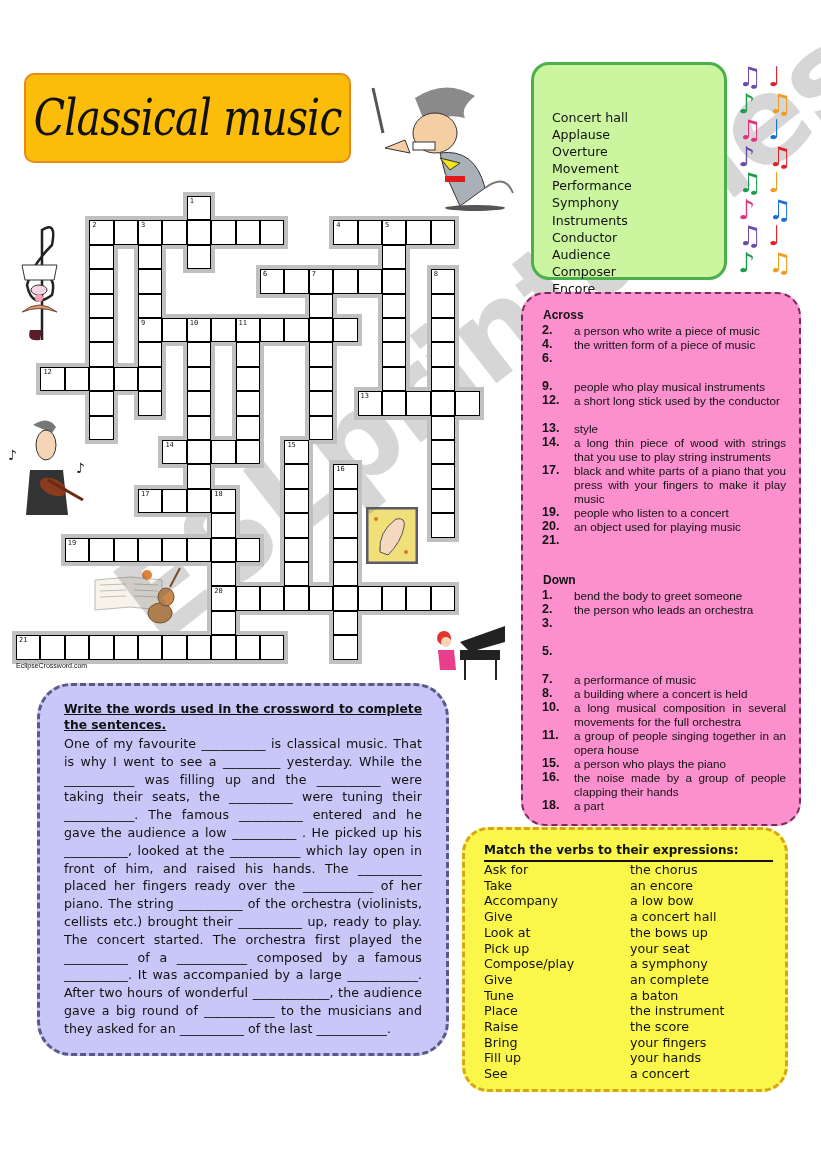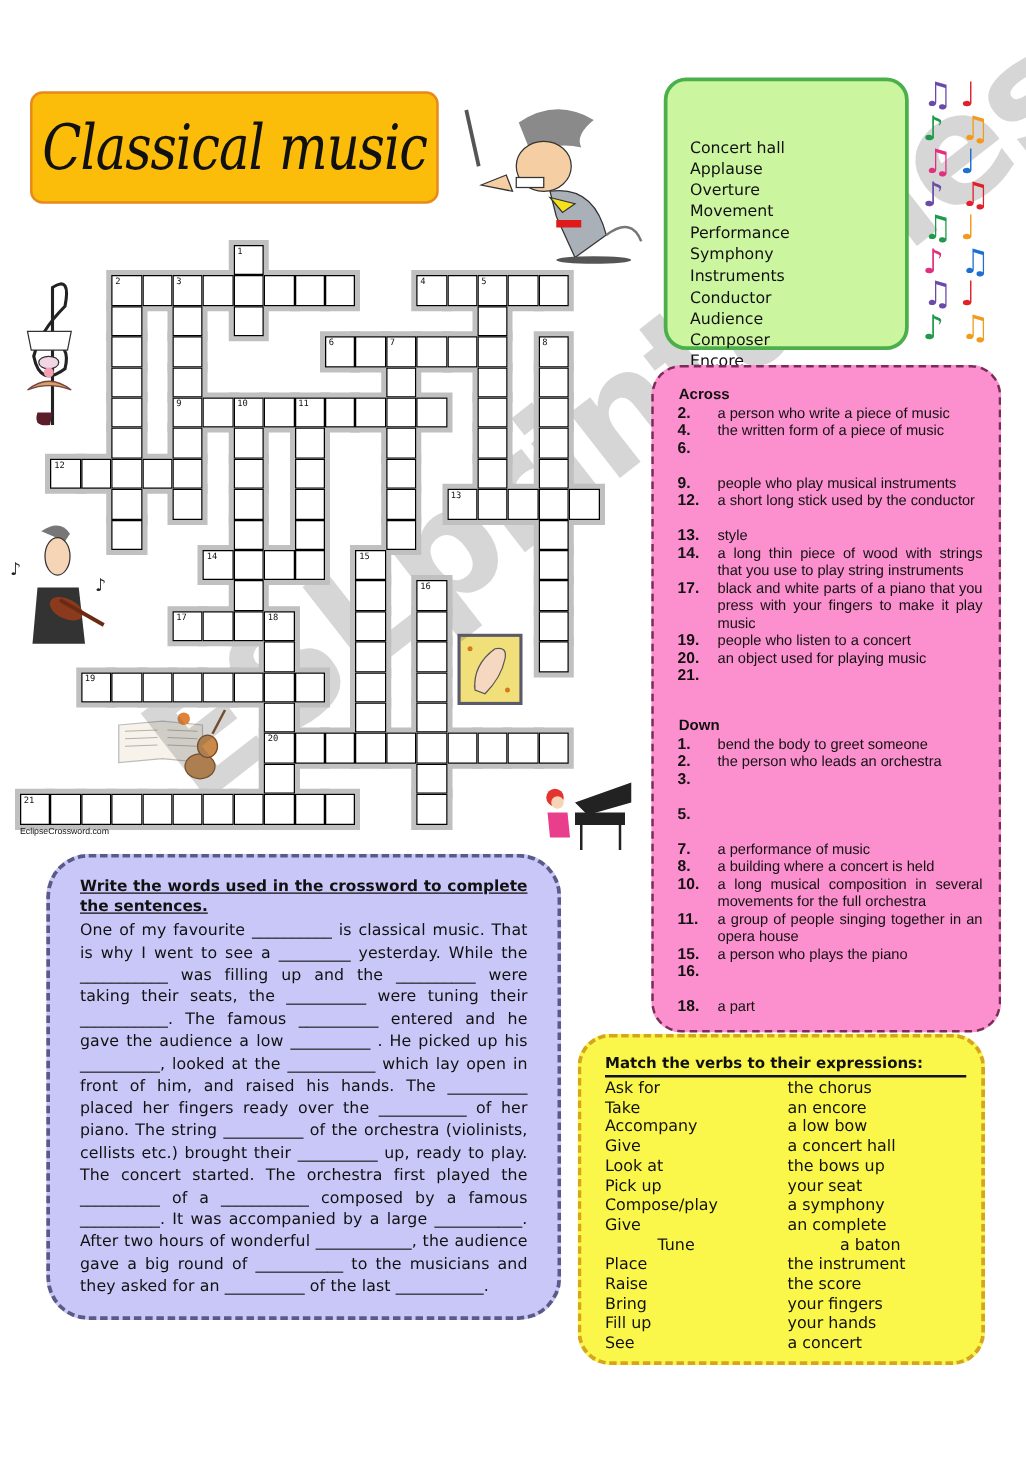--- a/index.html
+++ b/index.html
@@ -561,20 +561,21 @@
       <div class="clue" style="top: 435px;">
         <span class="num">11.</span>
         <span class="txt">a group of people singing together in an opera house</span>
       </div>
       <div class="clue" style="top: 463px;">
         <span class="num">15.</span>
         <span class="txt">a person who plays the piano</span>
       </div>
       <div class="clue" style="top: 477px;">
         <span class="num">16.</span>
+        <span class="txt">the noise made by a group of people clapping their hands</span>
       </div>
       <div class="clue" style="top: 505px;">
         <span class="num">18.</span>
         <span class="txt">a part</span>
       </div>
     </div>
 </div>
 
 <div id="fill-box" class="abs">
   <div id="fill-heading">Write the words used in the crossword to complete the sentences.</div>
@@ -610,21 +611,21 @@
         <span class="r">your seat</span>
       </div>
       <div class="mrow" style="top: 126.2px;">
         <span class="l">Compose/play</span>
         <span class="r">a symphony</span>
       </div>
       <div class="mrow" style="top: 141.9px;">
         <span class="l">Give</span>
         <span class="r">an complete</span>
       </div>
-      <div class="mrow" style="top: 157.6px; margin-left: 42px;">
+      <div class="mrow" style="top: 157.6px;">
         <span class="l">Tune</span>
         <span class="r">a baton</span>
       </div>
       <div class="mrow" style="top: 173.3px;">
         <span class="l">Place</span>
         <span class="r">the instrument</span>
       </div>
       <div class="mrow" style="top: 189px;">
         <span class="l">Raise</span>
         <span class="r">the score</span>

